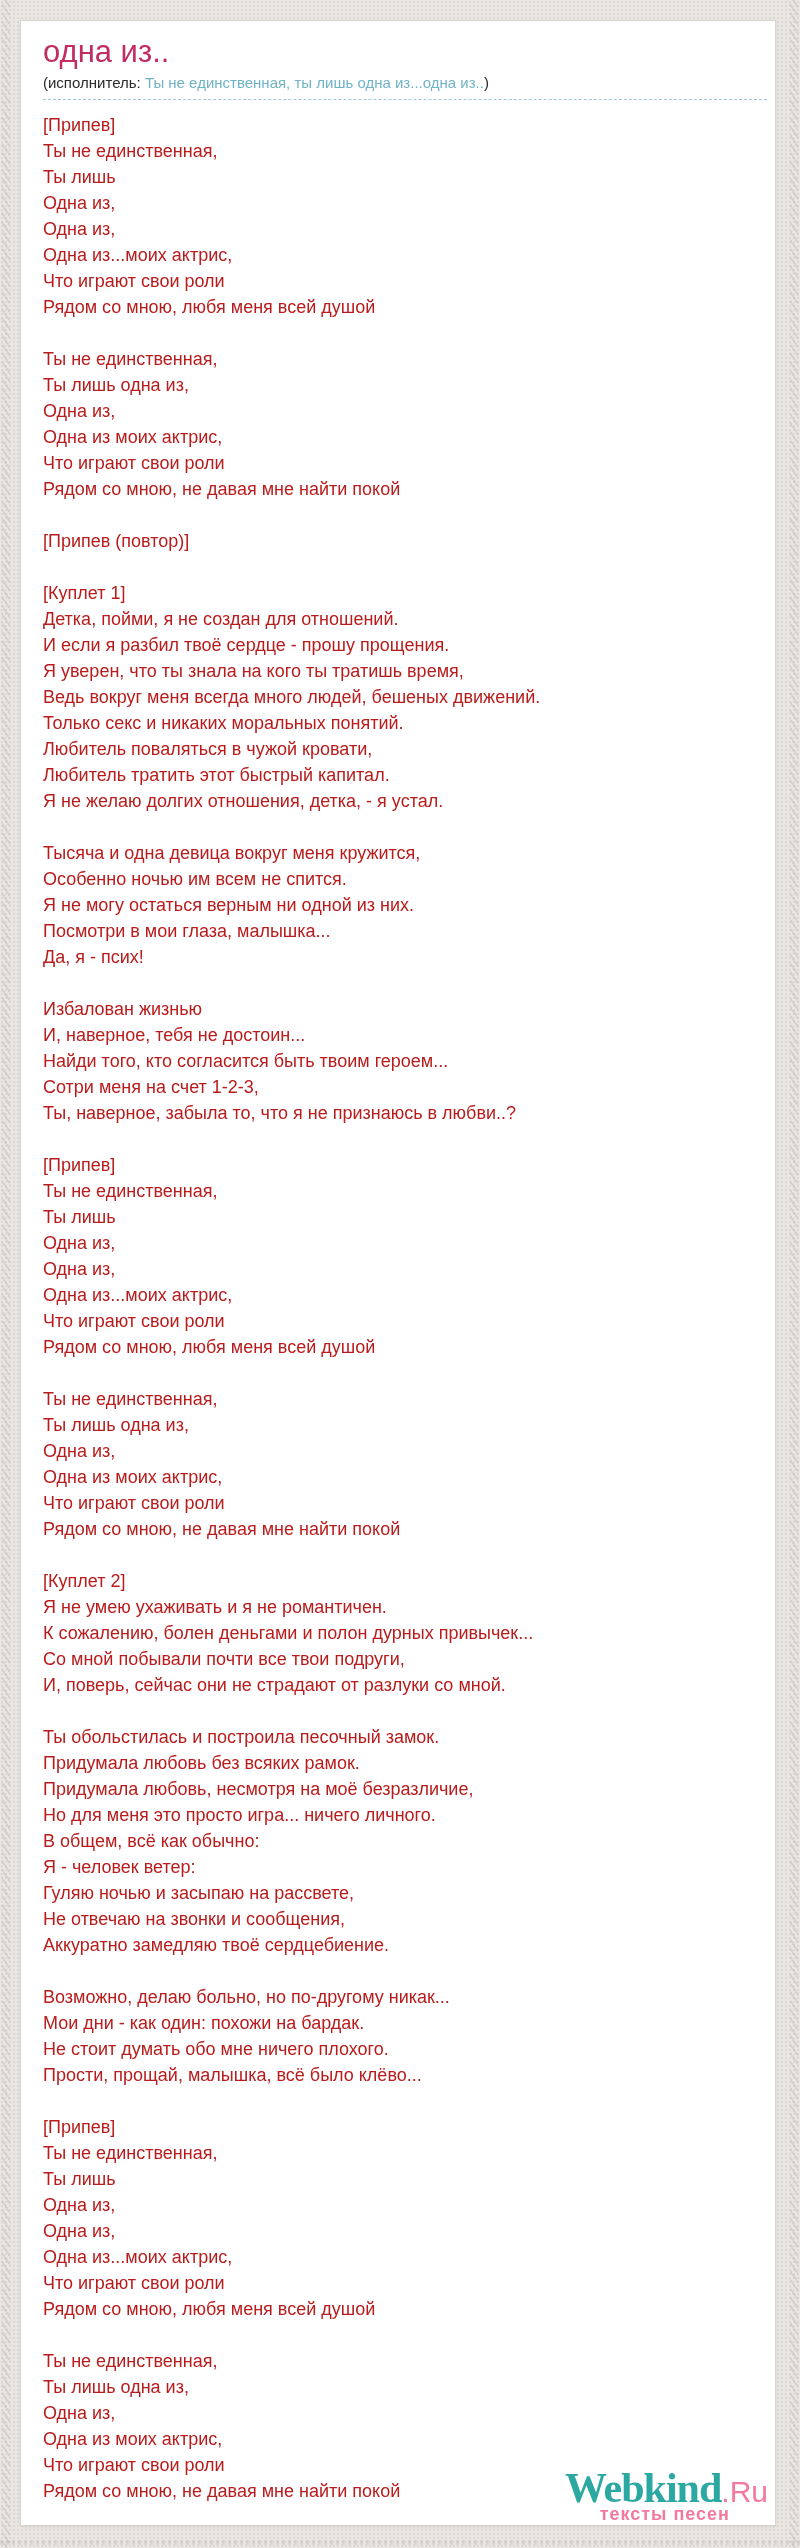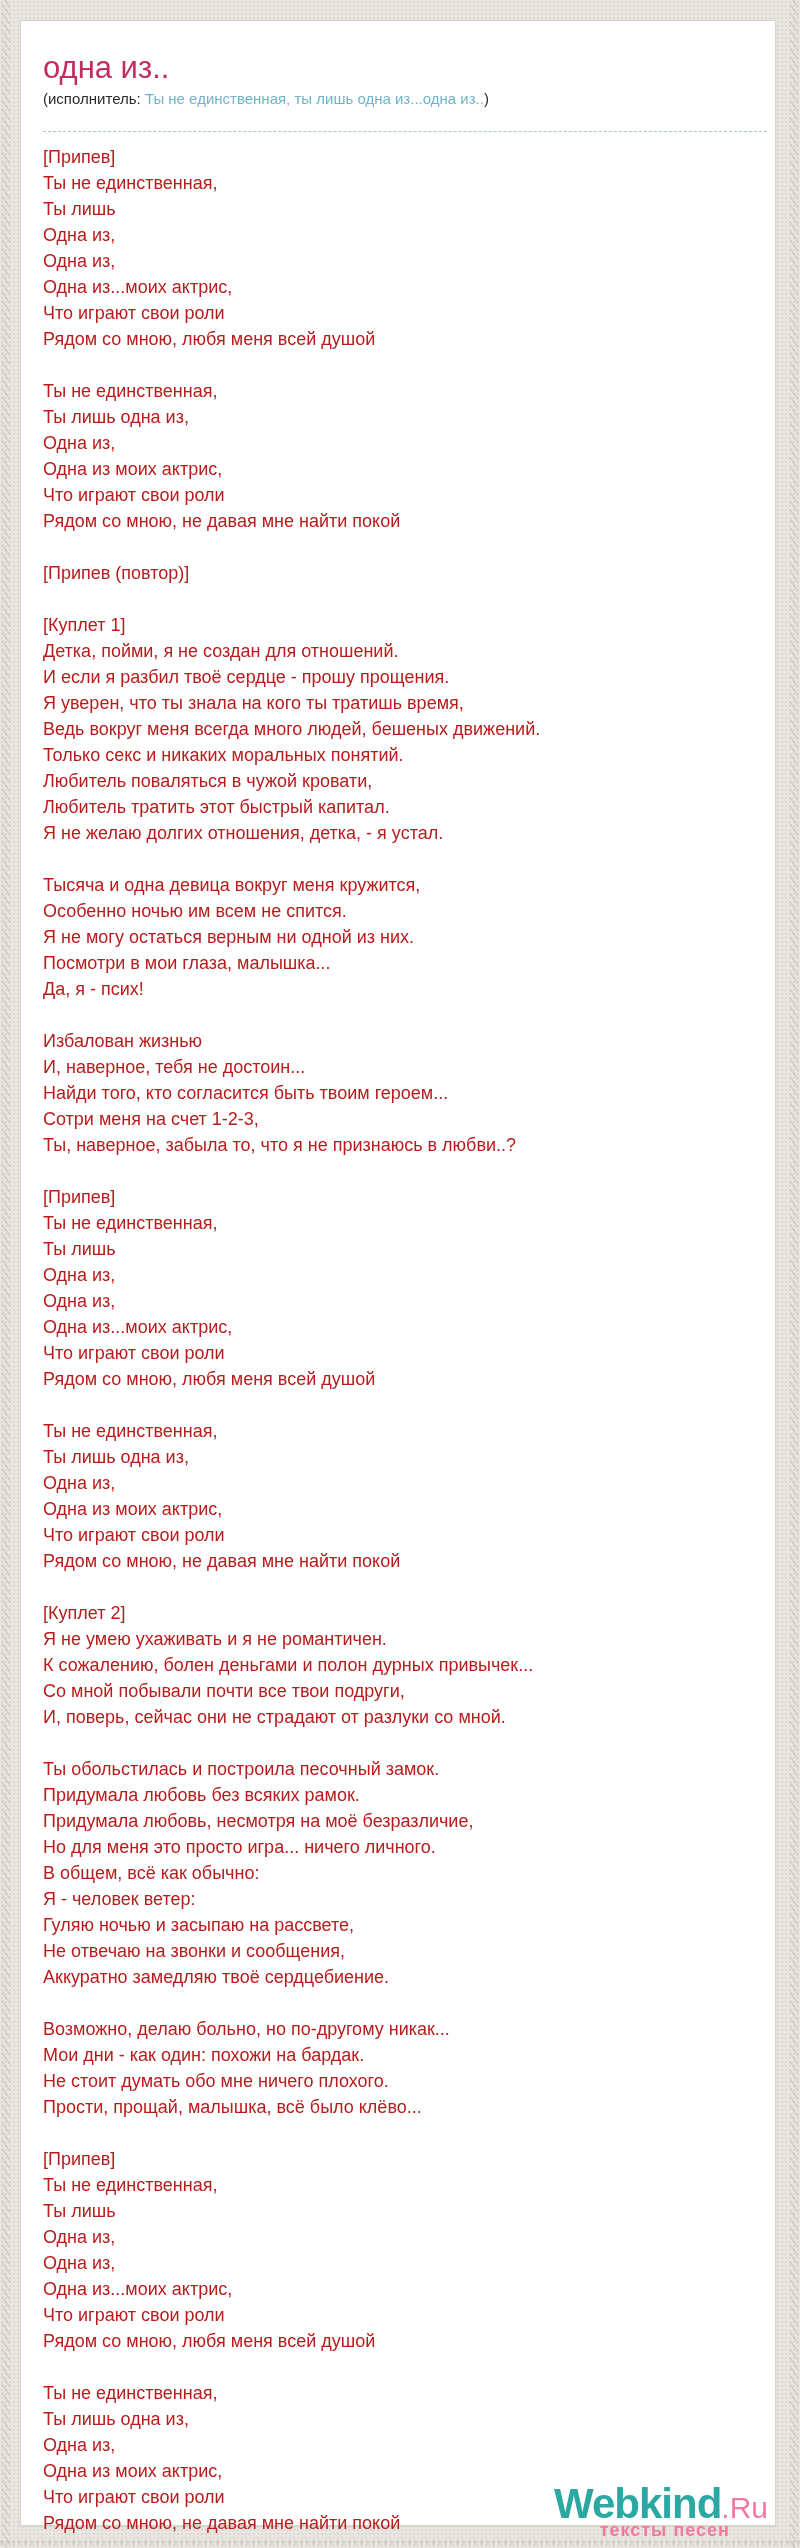--- a/index.html
+++ b/index.html
@@ -46,36 +46,35 @@
     background: #ffffff;
     border: 1px solid #d8d4ce;
     box-shadow: 0 1px 3px rgba(0,0,0,0.07);
     box-sizing: border-box;
   }
   .card-inner {
     position: relative;
     height: 100%;
     padding: 8px 8px 0 22px;
     box-sizing: border-box;
-    margin-top: 16px;
   }
   .page-title {
     margin: 4px 0 0 0;
     font-size: 31px;
     font-weight: 400;
     line-height: 38px;
     color: var(--title_color, #c12d63);
     letter-spacing: 0;
   }
   .artist-line {
     margin: 2px 0 0 0;
     font-size: 15px;
     line-height: 20px;
     color: #2b2b2b;
-    padding-bottom: 22px;
+    padding-bottom: 6px;
     border-bottom: 1px dashed var(--dash_color, #9fc8da);
   }
   .artist-link {
     color: var(--link_color, #6fb4c7);
     text-decoration: none;
     cursor: pointer;
   }
   .lyrics {
     margin-top: 12px;
     font-size: 18px;
@@ -90,20 +89,21 @@
     text-align: right;
     text-decoration: none;
     display: block;
     line-height: 1;
   }
   .logo-main {
     font-weight: bold;
     font-size: 42px;
     letter-spacing: -1px;
     color: var(--logo_teal, #2aa8a1);
+    font-family: Liberation Serif, serif;
   }
   .logo-suffix {
     font-weight: normal;
     font-size: 30px;
     color: var(--logo_pink, #f4799f);
   }
   .logo-tagline {
     font-weight: bold;
     font-size: 18px;
     letter-spacing: 1px;

